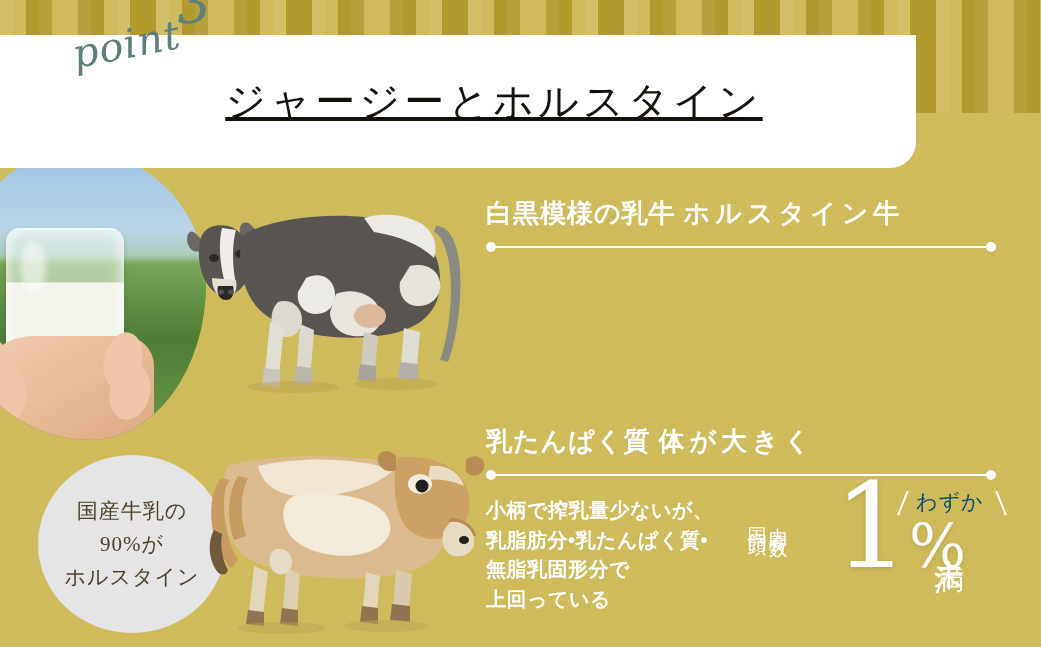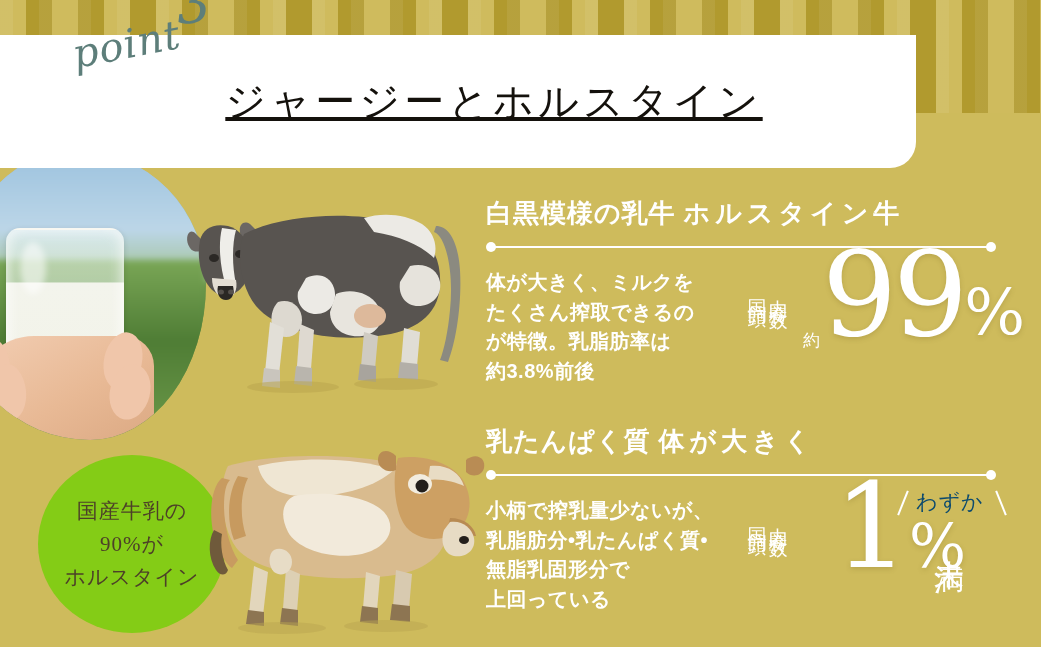--- a/index.html
+++ b/index.html
@@ -99,21 +99,21 @@
   .finger{position:absolute;background:#f0c6aa;border-radius:50%;}
   .f1{left:26px;top:188px;width:30px;height:54px;transform:rotate(-10deg);}
   .f2{left:38px;top:214px;width:34px;height:56px;transform:rotate(-6deg);}
   .f3{left:150px;top:182px;width:38px;height:58px;transform:rotate(12deg);}
   .f4{left:156px;top:214px;width:40px;height:56px;transform:rotate(14deg);}
 
   
   .badge{
     position:absolute;left:38px;top:455px;width:188px;height:178px;
     border-radius:50%;
-    background:#84cc16;
+    background:#e5e5e5;
     z-index:2;
     display:flex;flex-direction:column;align-items:center;justify-content:center;
     gap:5px;
   }
   .badge div{
     font-family:"Liberation Serif","DejaVu Serif",serif;
     font-size:21px;color:#4d4028;letter-spacing:1px;white-space:nowrap;
   }
 
   
@@ -302,34 +302,20 @@
 
   <div class="section sec-holstein">
     <div class="sec-head">
       <span>白黒模様の乳牛</span><span class="brand">ホルスタイン牛</span>
     </div>
     <div class="rule">
       <span class="dot l"></span>
       <span class="bar"></span>
       <span class="dot r"></span>
     </div>
-    <div class="sec-body">
-      <div class="desc" style="white-space:pre-line">体が大きく、ミルクを
-たくさん搾取できるの
-が特徴。乳脂肪率は
-約3.8%前後</div>
-      <div class="stat">
-        <div class="vlabel">
-          <span class="vcol">国飼頭</span>
-          <span class="vcol">内養数</span>
-        </div>
-        <div class="approx">約</div>
-        <div class="bignum n99"><span>99</span><span class="pct">%</span></div>
-      </div>
-    </div>
   </div>
 
   <div class="section sec-jersey">
     <div class="sec-head">
       <span>乳たんぱく質</span><span class="brand">体が大きく</span>
     </div>
     <div class="rule">
       <span class="dot l"></span>
       <span class="bar"></span>
       <span class="dot r"></span>

